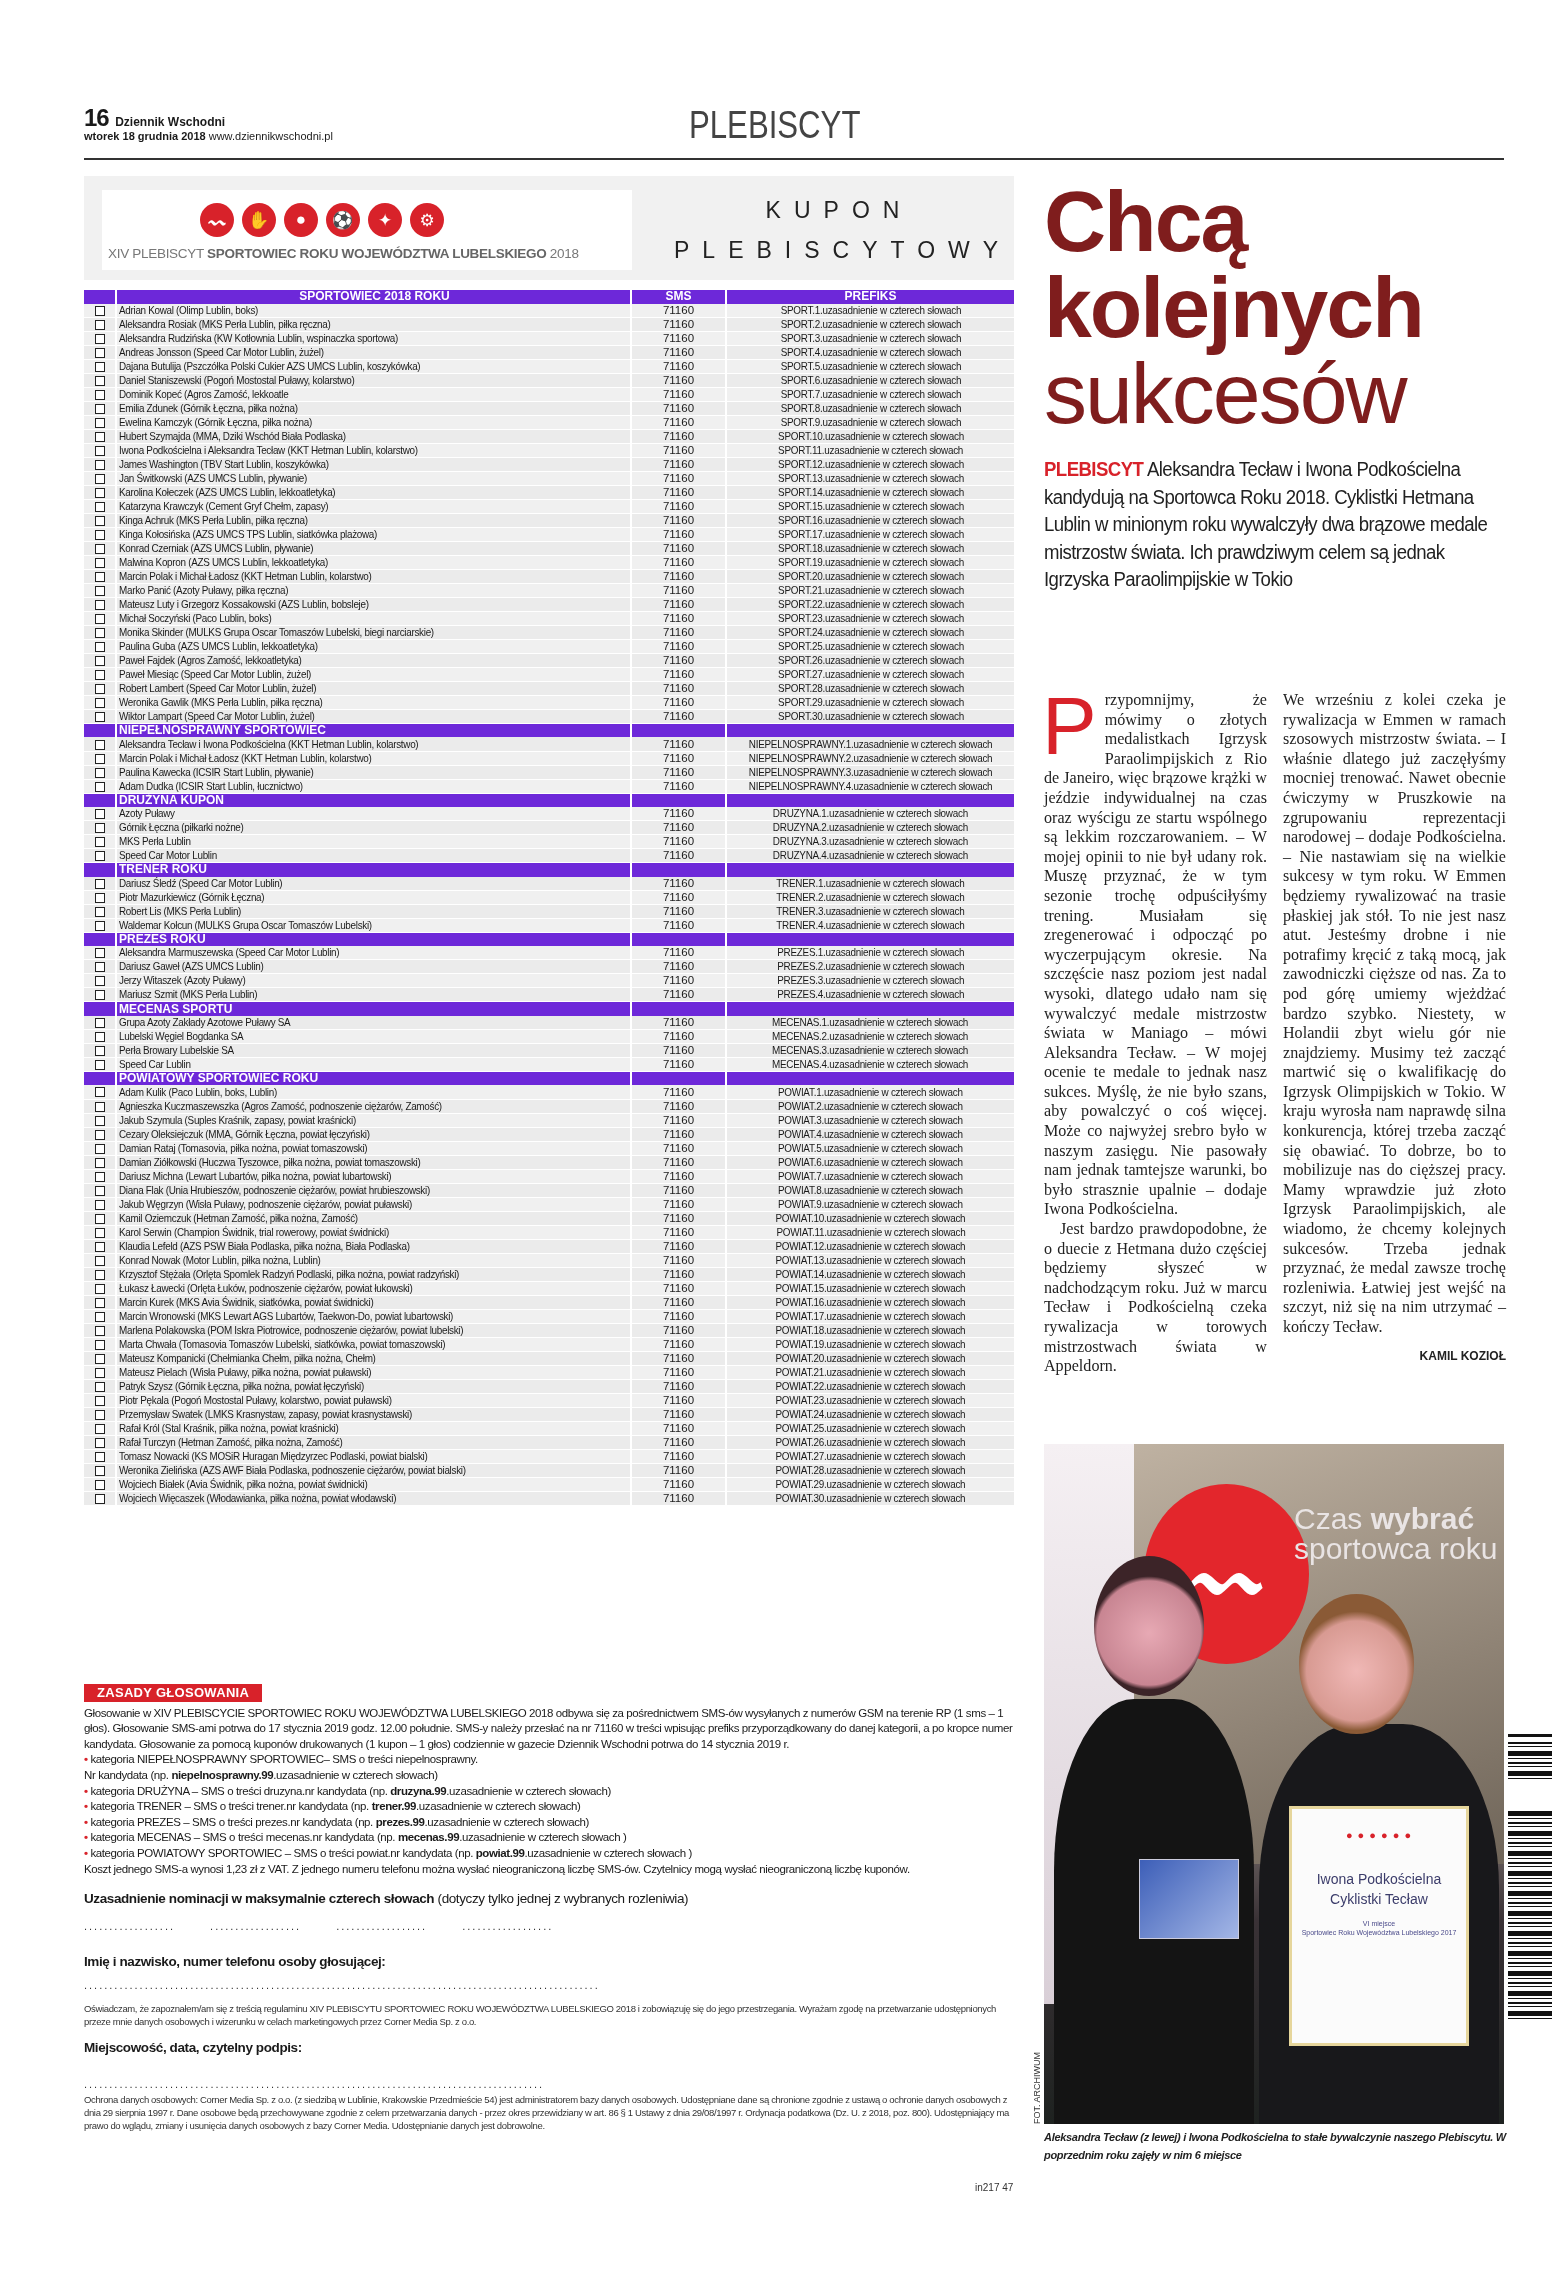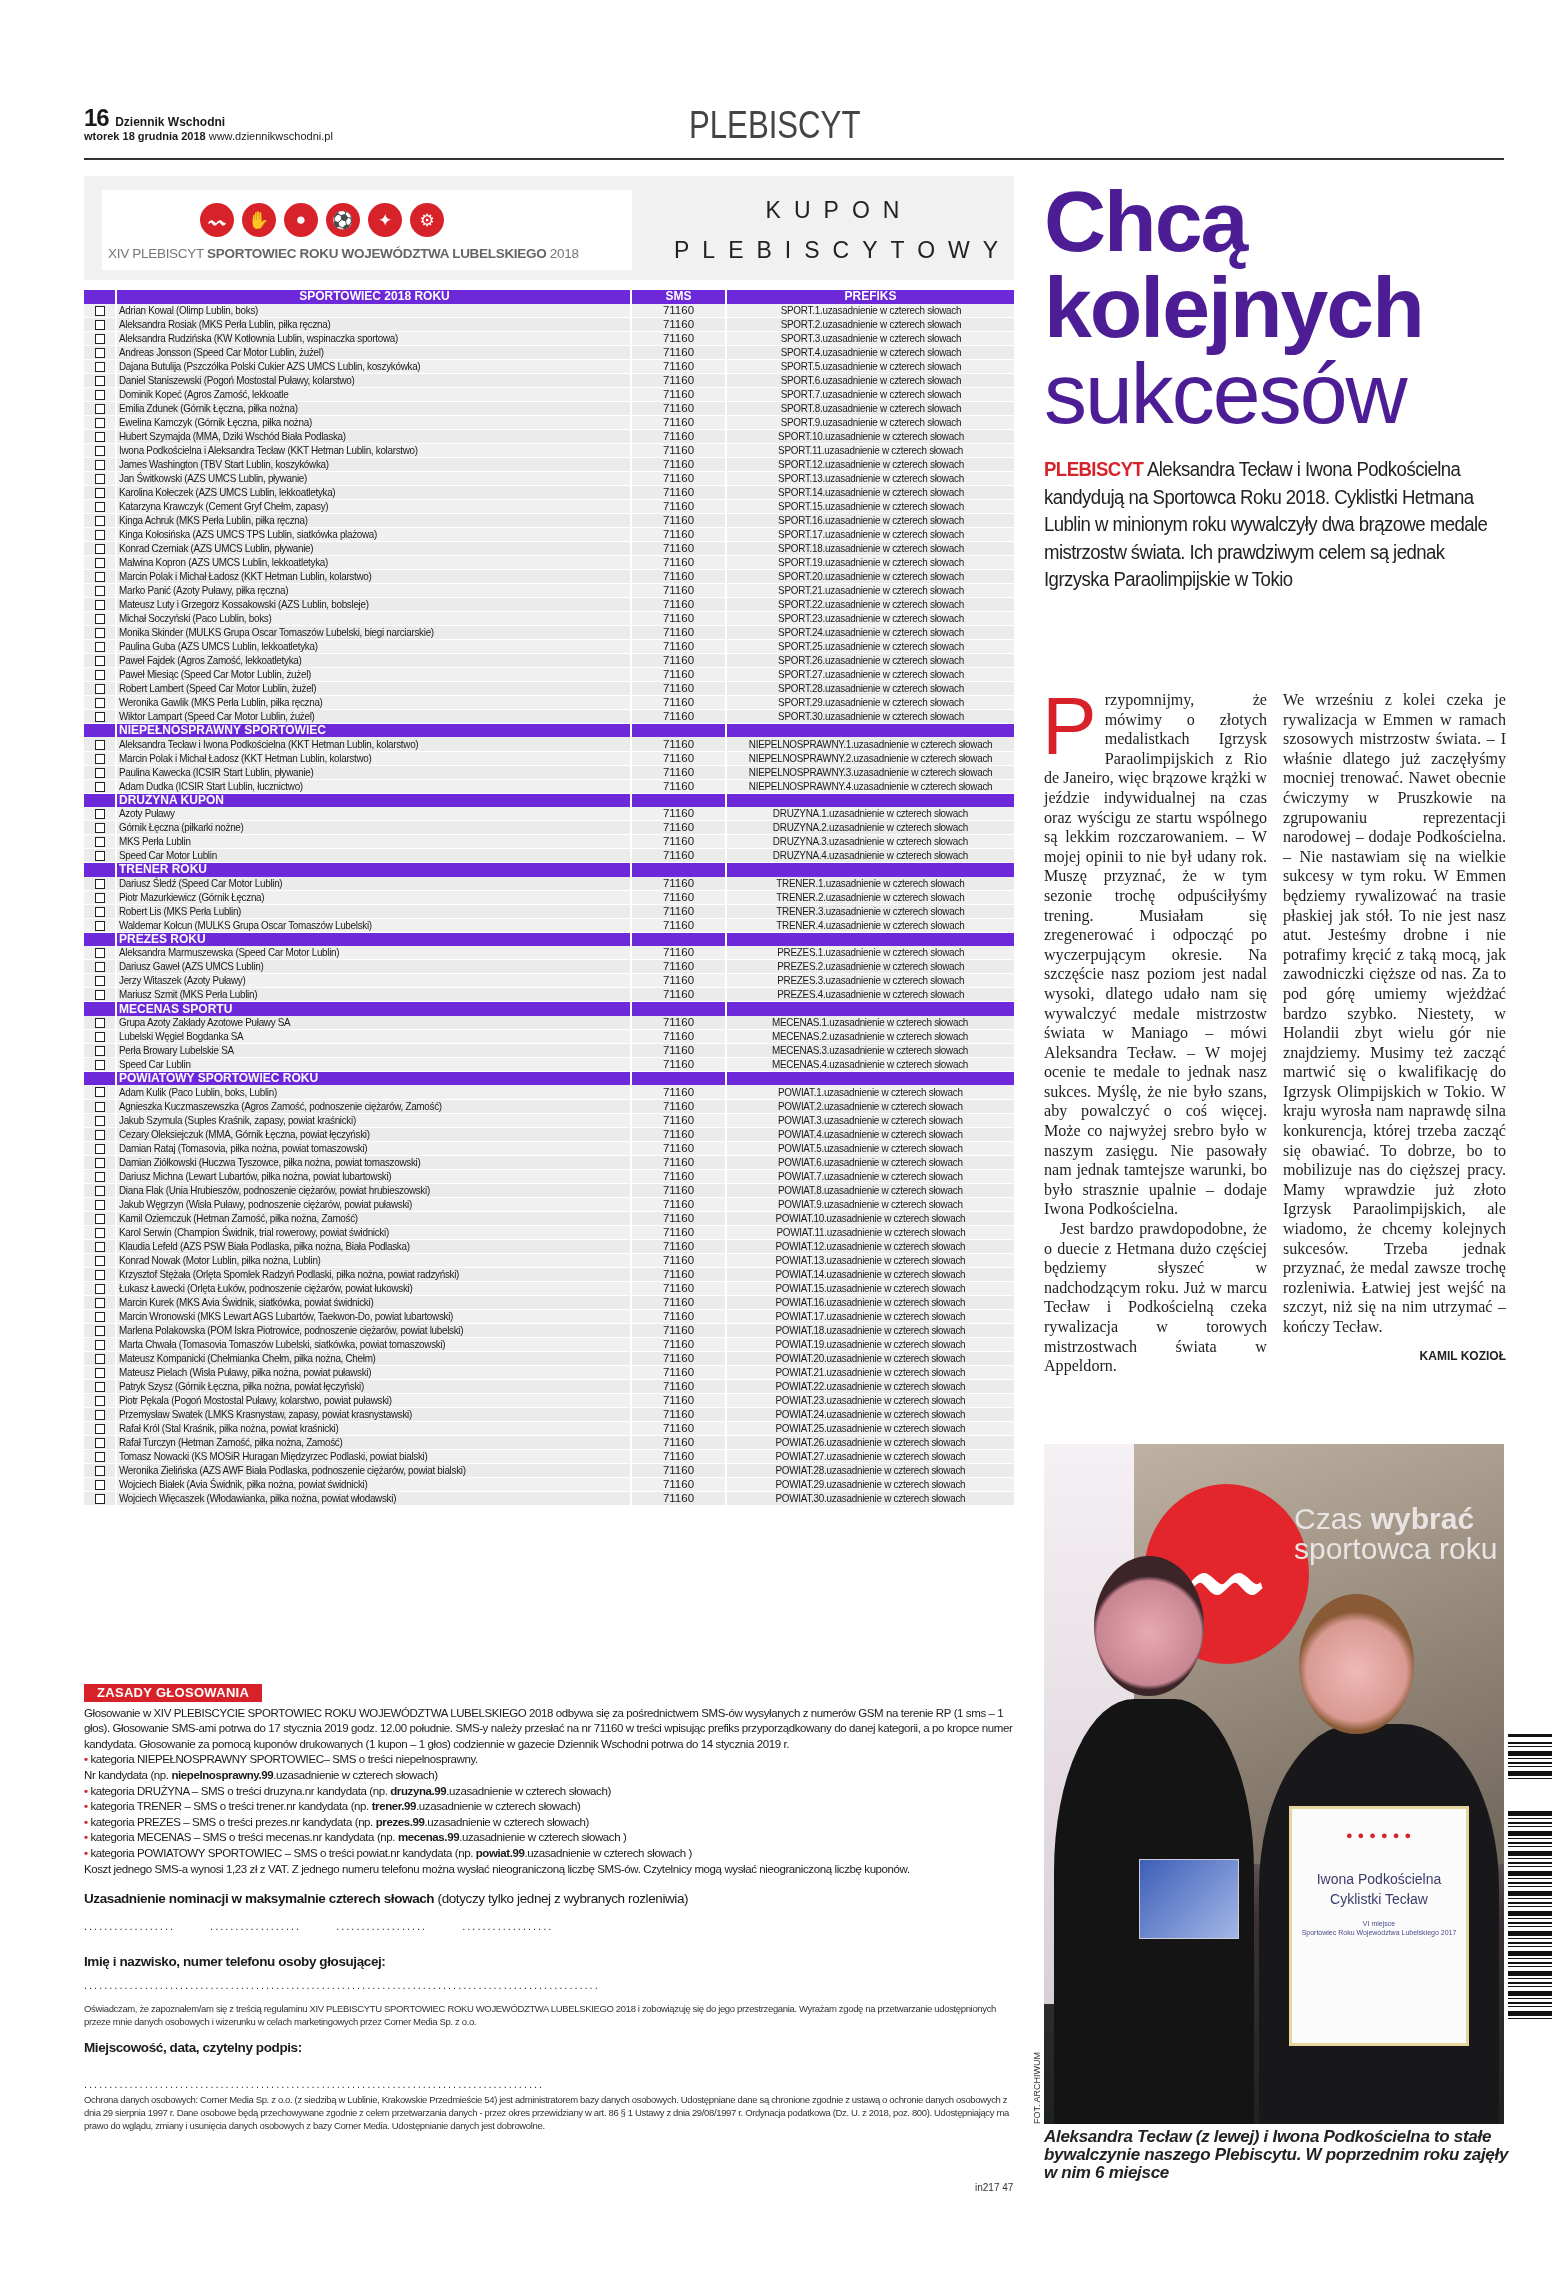--- a/index.html
+++ b/index.html
@@ -48,21 +48,21 @@
   .rules b { font-weight: bold; }
   .form-label { font-size: 13.5px; font-weight: bold; margin-top: 14px; letter-spacing: -0.4px; }
   .form-label span { font-weight: normal; }
   .dots { margin-top: 12px; letter-spacing: 2px; font-size: 11px; color: #333; white-space: nowrap; }
   .dots span { margin-right: 30px; }
   .small-print { font-size: 9.5px; line-height: 13px; letter-spacing: -0.35px; color: #333; margin-top: 8px; }
   .page-code { position: absolute; left: 975px; top: 2182px; font-size: 10px; color: #333; }
 
   
   .article { position: absolute; left: 1044px; top: 178px; width: 462px; }
-  .headline { font-size: 86px; line-height: 86px; letter-spacing: -2px; color: #4c1d95; }
+  .headline { font-size: 86px; line-height: 86px; letter-spacing: -2px; color: #7f1d1d; }
   .headline .l1, .headline .l2 { font-weight: bold; display: block; }
   .headline .l3 { font-weight: normal; display: block; }
   .lead { margin-top: 20px; font-size: 20px; line-height: 27.5px; letter-spacing: -0.6px; color: #222; transform: scaleX(0.93); transform-origin: left top; width: 500px; }
   .lead .kicker { color: #d8222a; font-weight: bold; }
   .cols { position: absolute; left: 1044px; top: 690px; width: 462px; display: flex; gap: 16px; }
   .col { width: 223px; font-family: "Liberation Serif", serif; font-size: 16.1px; line-height: 19.6px; text-align: justify; hyphens: manual; color: #222; }
   .dropcap { float: left; font-family: "Liberation Sans", sans-serif; font-size: 82px; line-height: 68px; color: #d8222a; margin: 2px 8px 0 -2px; font-weight: normal; }
   .col p + p { text-indent: 16px; }
   .byline { text-align: right; font-weight: bold; font-family: "Liberation Sans", sans-serif; font-size: 12px; margin-top: 10px; letter-spacing: 0; }
 
@@ -78,21 +78,21 @@
   .photo .w2-head { left: 255px; top: 150px; width: 115px; height: 140px; background: radial-gradient(circle at 50% 55%, #f0b8b6 0%, #d89a92 52%, #8a5a36 62%); border-radius: 50%; }
   .photo .w1-body { left: 10px; top: 255px; width: 200px; height: 430px; background: #141414; border-radius: 40% 40% 0 0; }
   .photo .w2-body { left: 215px; top: 280px; width: 240px; height: 410px; background: #18181b; border-radius: 40% 40% 0 0; }
   .photo .plaque { position: absolute; left: 95px; top: 415px; width: 100px; height: 80px; background: linear-gradient(135deg,#3d5fb8,#a4b7e6); border: 1px solid #ccd; }
   .photo .diploma { position: absolute; left: 245px; top: 362px; width: 180px; height: 240px; background: #fbfbfb; border: 3px solid #e6d69c; text-align: center; padding-top: 60px; }
   .diploma .d-dots { color: #d8222a; font-size: 11px; letter-spacing: 1px; position: absolute; top: 20px; left: 0; right: 0; }
   .diploma .d-names { font-size: 14px; line-height: 20px; color: #3b3c6a; }
   .diploma .d-names b { font-weight: normal; margin-top: 12px; }
   .diploma .d-sub { font-size: 7px; color: #4a4a8a; margin-top: 10px; line-height: 9px; }
   .photo-credit { position: absolute; left: 1032px; top: 2040px; transform: rotate(-90deg); transform-origin: left top; font-size: 9px; color: #333; white-space: nowrap; top: 2124px; }
-  .caption { position: absolute; left: 1044px; top: 2128px; width: 470px; font-style: italic; font-weight: bold; font-size: 17px; line-height: 18px; letter-spacing: -0.3px; color: #222; }
+  .caption { position: absolute; left: 1044px; top: 2128px; width: 470px; font-style: italic; font-weight: bold; font-size: 11px; line-height: 18px; letter-spacing: -0.3px; color: #222; }
 
   
   .barcode { position: absolute; left: 1508px; top: 1742px; width: 44px; height: 280px;
     background: repeating-linear-gradient(180deg, #111 0 2px, #fff 2px 4px, #111 4px 5px, #fff 5px 9px, #111 9px 14px, #fff 14px 16px, #111 16px 17px, #fff 17px 20px); }
   .barcode-gap { position: absolute; left: 1508px; top: 1782px; width: 44px; height: 28px; background: #fff; }
   .barcode-tick { position: absolute; left: 1508px; top: 1734px; width: 44px; height: 3px; background: #111; }
 </style>
 </head>
 <body>
 

